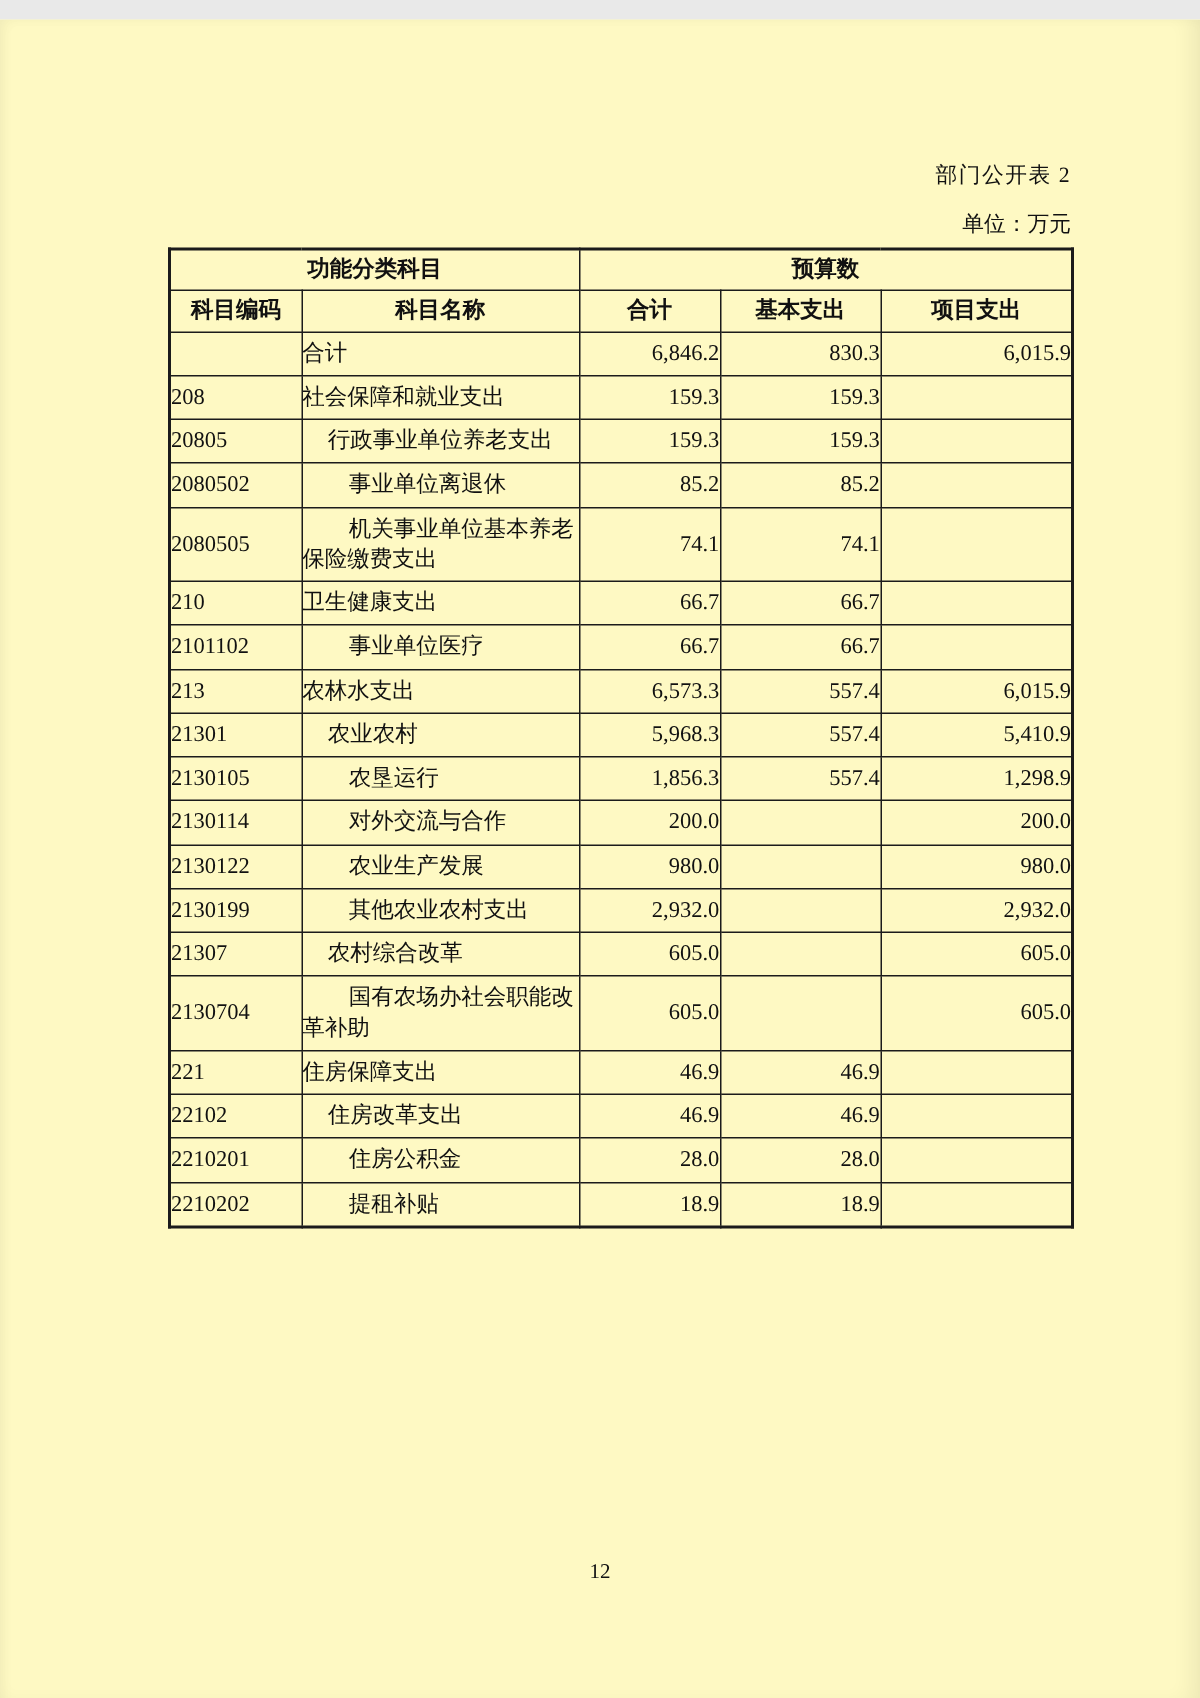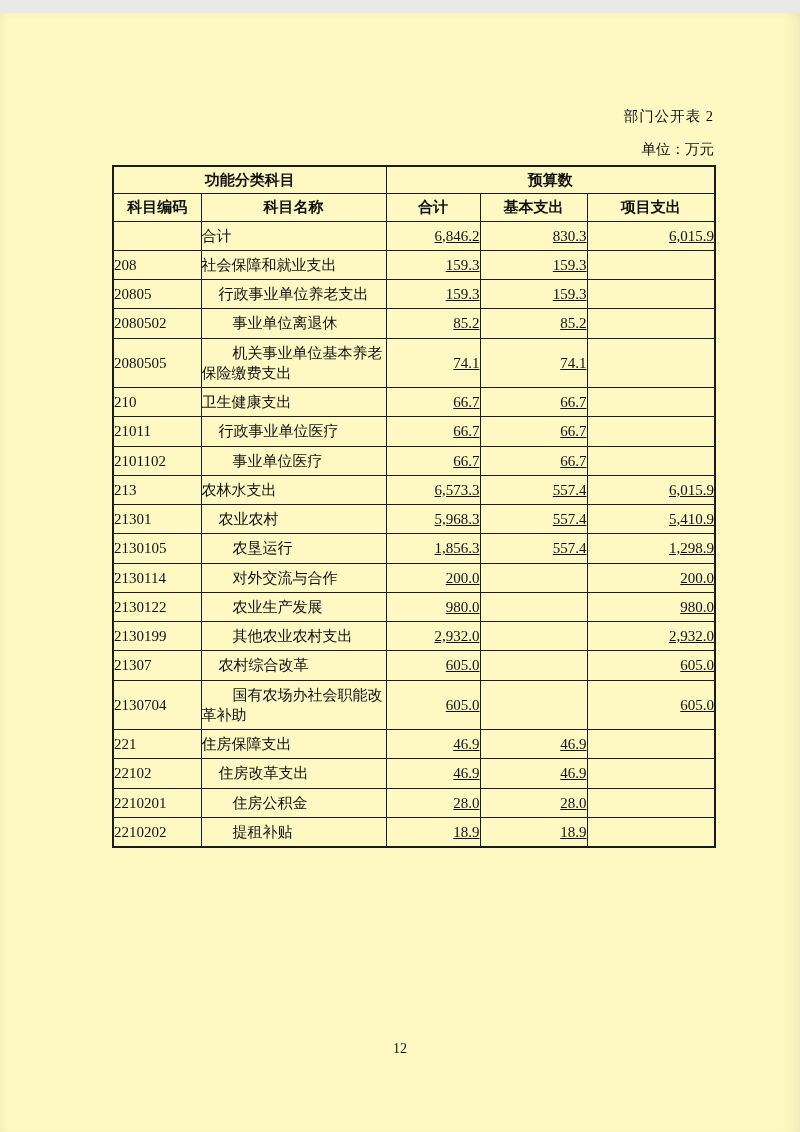--- a/index.html
+++ b/index.html
@@ -61,21 +61,21 @@
     height: 27px;
   }
   table.budget td {
     padding: 4px 0;
     height: 29px;
   }
   td.code { text-align: left; padding-left: 8px; font-family: "Liberation Serif", serif; }
   td.name { text-align: left; padding-left: 8px; padding-right: 6px; }
   td.name.indent-1 { text-indent: 17px; }
   td.name.indent-2 { text-indent: 31px; }
-  td.num { text-align: right; padding-right: 9px; text-decoration: underline; }
+  td.num { text-align: right; padding-right: 9px; }
   .pagenum {
     position: absolute;
     top: 1028px;
     left: 0;
     width: 800px;
     text-align: center;
     font-size: 14px;
   }
 </style>
 </head>
@@ -147,27 +147,20 @@
             <td class="num"></td>
           </tr>
           <tr>
             <td class="code">210</td>
             <td class="name indent-0">卫生健康支出</td>
             <td class="num">66.7</td>
             <td class="num">66.7</td>
             <td class="num"></td>
           </tr>
           <tr>
-            <td class="code">21011</td>
-            <td class="name indent-1">行政事业单位医疗</td>
-            <td class="num">66.7</td>
-            <td class="num">66.7</td>
-            <td class="num"></td>
-          </tr>
-          <tr>
             <td class="code">2101102</td>
             <td class="name indent-2">事业单位医疗</td>
             <td class="num">66.7</td>
             <td class="num">66.7</td>
             <td class="num"></td>
           </tr>
           <tr>
             <td class="code">213</td>
             <td class="name indent-0">农林水支出</td>
             <td class="num">6,573.3</td>

